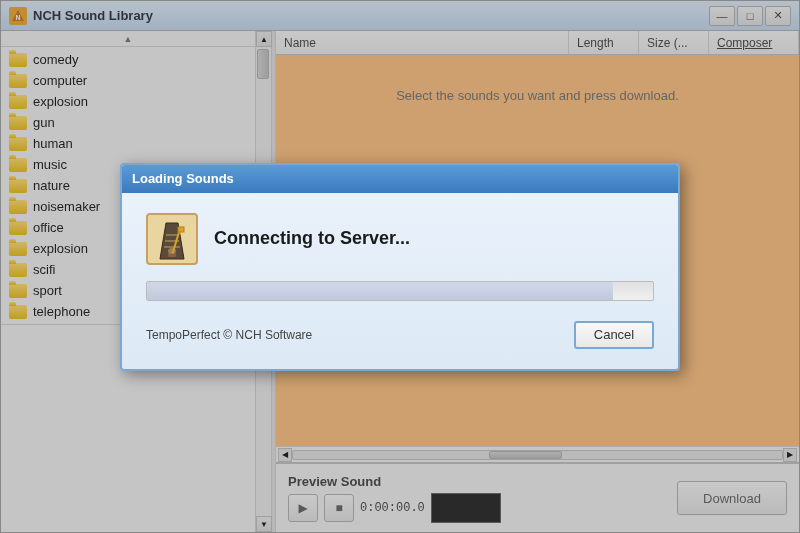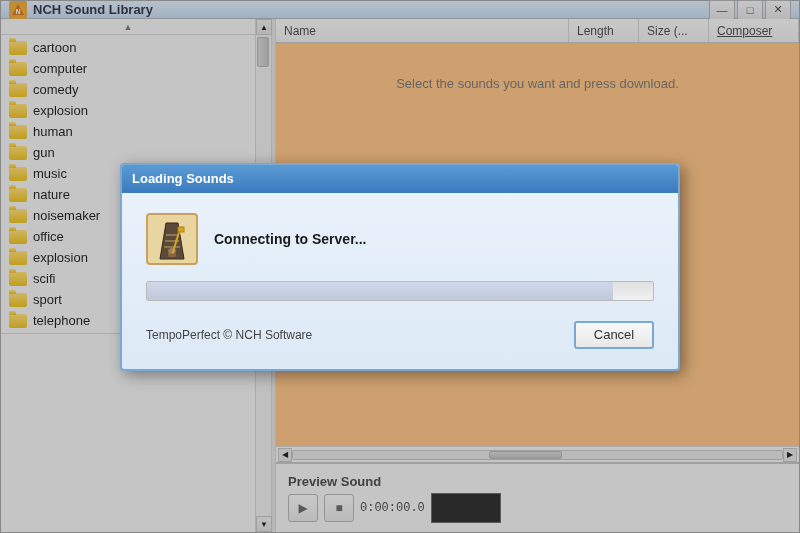--- a/index.html
+++ b/index.html
@@ -19,21 +19,21 @@
       height: 533px;
       background: #f0f0f0;
       border: 1px solid #999;
       display: flex;
       flex-direction: column;
     }
 
     
     .title-bar {
       background: linear-gradient(to bottom, #dce9f5, #bcd4ec);
-      height: 18px;
+      height: 30px;
       display: flex;
       align-items: center;
       padding: 0 8px;
       border-bottom: 1px solid #aaa;
       flex-shrink: 0;
     }
     .title-bar-icon {
       width: 18px;
       height: 18px;
       margin-right: 6px;
@@ -344,21 +344,21 @@
       flex-shrink: 0;
       overflow: hidden;
     }
 
     .metronome-svg {
       width: 40px;
       height: 44px;
     }
 
     .dialog-message {
-      font-size: 14px;
+      font-size: 18px;
       font-weight: 700;
       color: #1a1a1a;
     }
 
     .progress-bar-container {
       width: 100%;
       height: 20px;
       background: linear-gradient(to bottom, #e0e0e0, #f0f0f0);
       border: 1px solid #bbb;
       border-radius: 2px;
@@ -467,43 +467,39 @@
     </div>
   </div>
 
   <div class="main-content">
 
     <div class="left-panel-wrapper">
       <div class="folder-list-container">
         <div class="scroll-arrow-top">▲</div>
         <div class="folder-list" id="folder-list">
 
-        <div class="folder-item">
-      <div class="folder-icon"></div>
-      <span>cartoon</span>
+            <div class="folder-item">
+      <div class="folder-icon"></div>
+      <span>comedy</span>
     </div>
             <div class="folder-item">
       <div class="folder-icon"></div>
       <span>computer</span>
     </div>
             <div class="folder-item">
       <div class="folder-icon"></div>
-      <span>comedy</span>
-    </div>
-            <div class="folder-item">
-      <div class="folder-icon"></div>
       <span>explosion</span>
     </div>
             <div class="folder-item">
       <div class="folder-icon"></div>
+      <span>gun</span>
+    </div>
+            <div class="folder-item">
+      <div class="folder-icon"></div>
       <span>human</span>
-    </div>
-            <div class="folder-item">
-      <div class="folder-icon"></div>
-      <span>gun</span>
     </div>
             <div class="folder-item">
       <div class="folder-icon"></div>
       <span>music</span>
     </div>
             <div class="folder-item">
       <div class="folder-icon"></div>
       <span>nature</span>
     </div>
             <div class="folder-item">
@@ -576,20 +572,21 @@
       <div class="bottom-bar">
         <div style="display:flex; flex-direction:column; gap:4px; flex:1;">
           <span style="font-size:13px; font-weight:600; color:#333;">Preview Sound</span>
           <div class="preview-controls">
             <div class="ctrl-btn">▶</div>
             <div class="ctrl-btn">■</div>
             <span class="time-display">0:00:00.0</span>
             <div class="waveform-area"></div>
           </div>
         </div>
+        <div class="download-btn">Download</div>
       </div>
 
     </div>
   </div>
 </div>
 
 <div class="modal-overlay">
   <div class="loading-dialog">
 
     <div class="dialog-title-bar">

